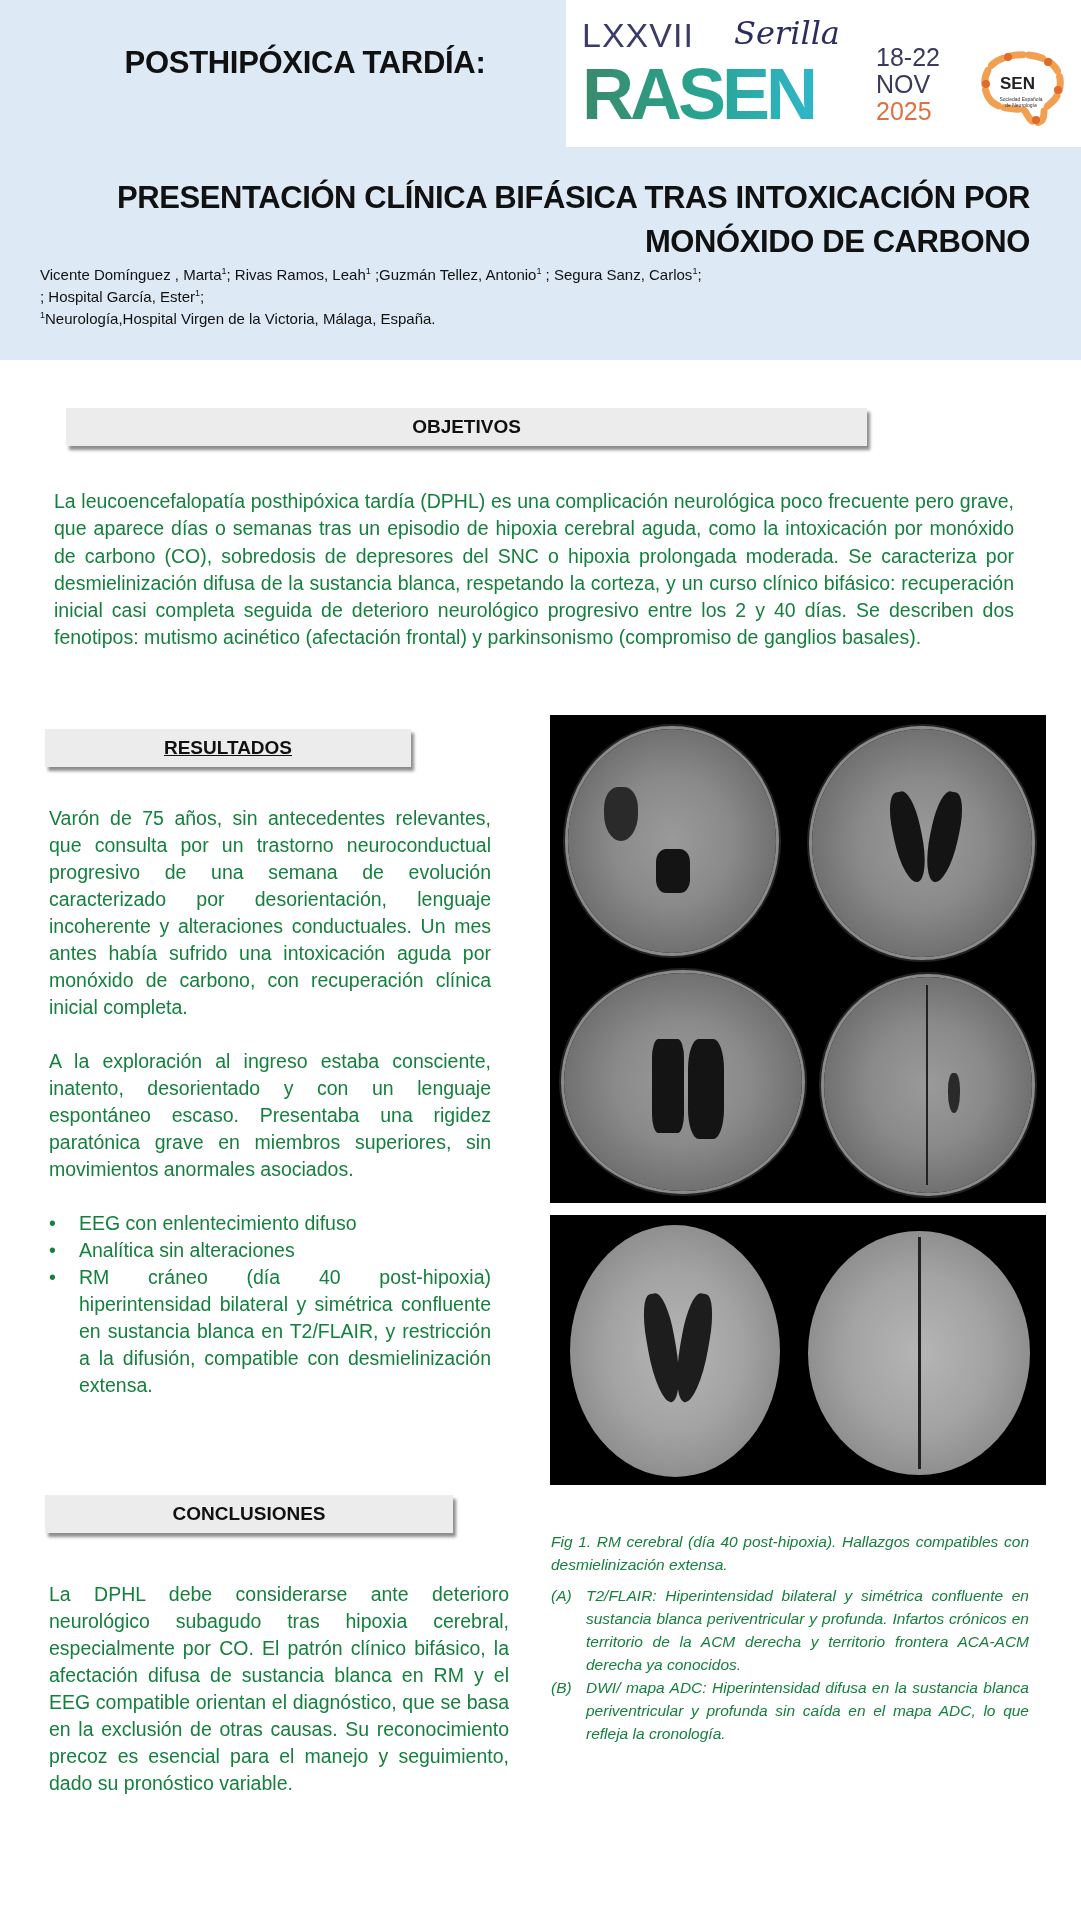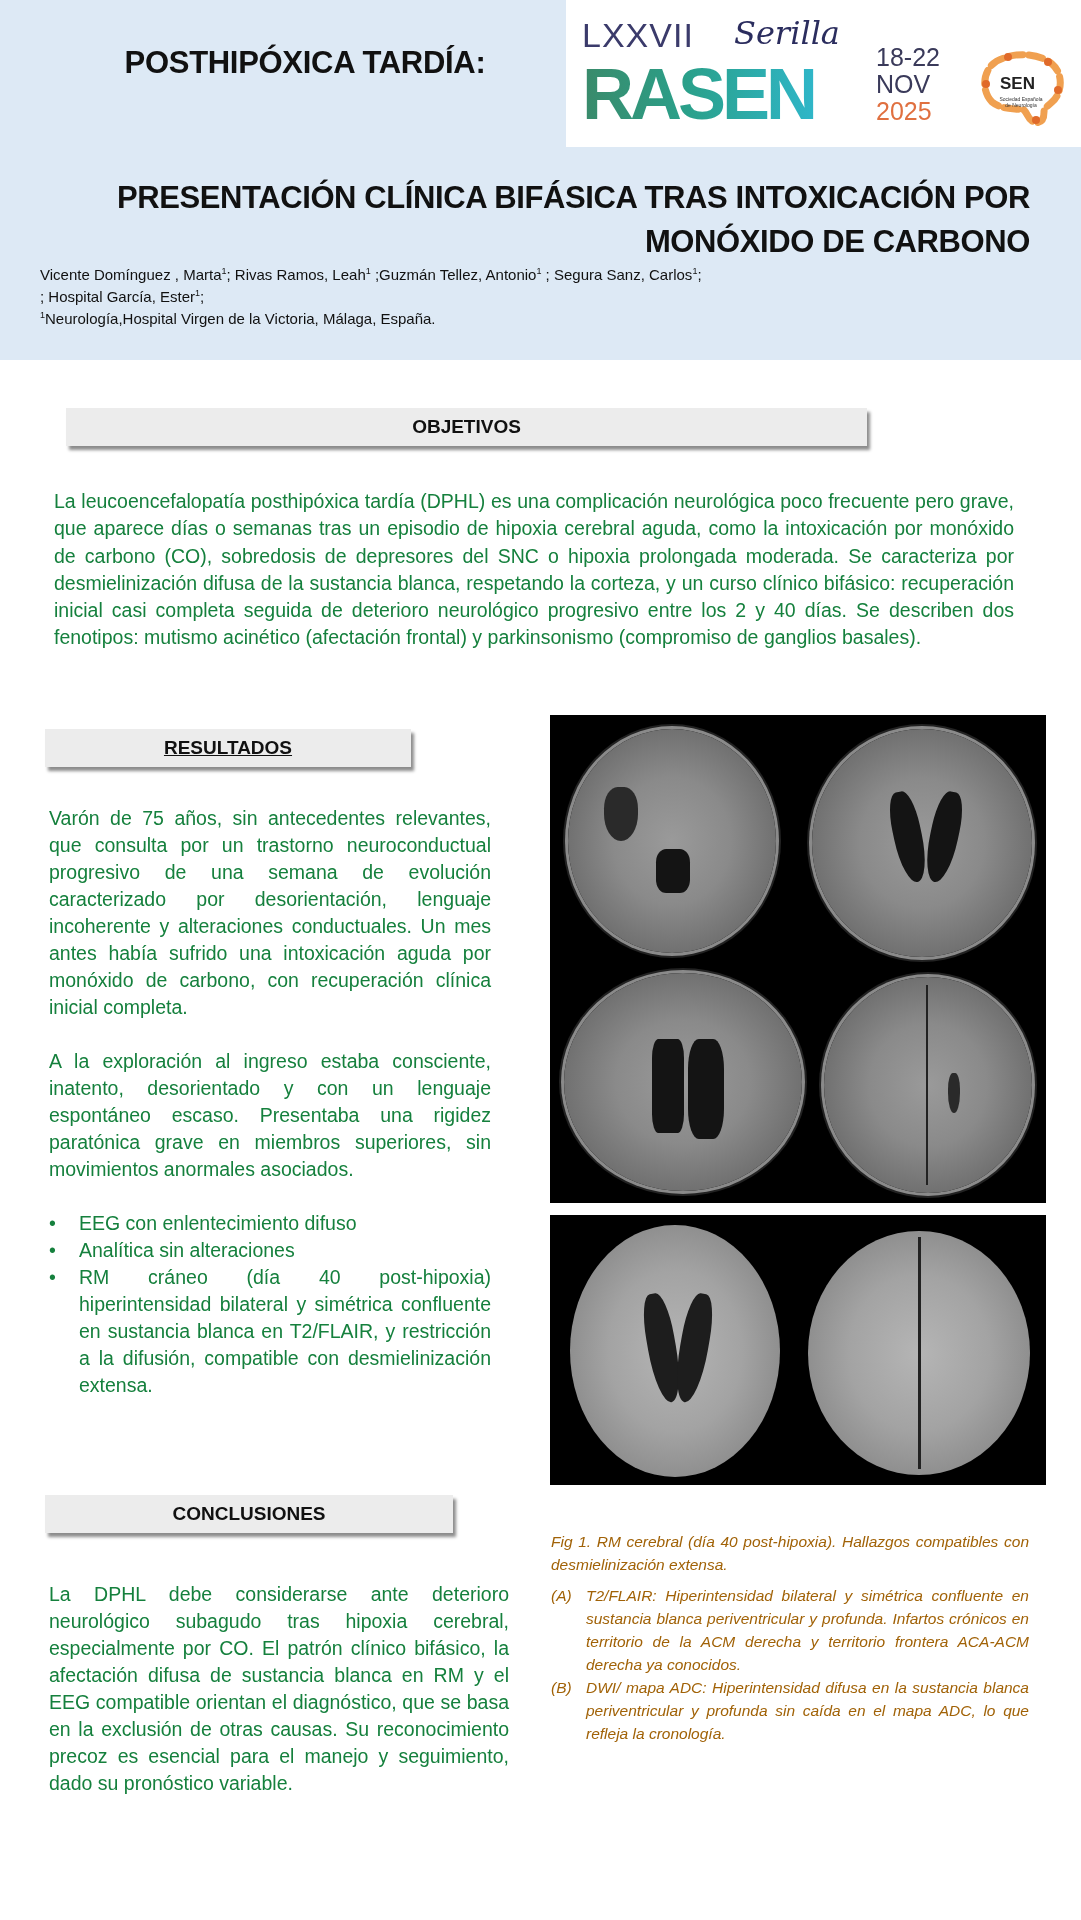--- a/index.html
+++ b/index.html
@@ -67,21 +67,21 @@
     background:radial-gradient(ellipse at 50% 50%, #9a9a9a 0%, #8a8a8a 40%, #6d6d6d 75%, #333 92%, #111 100%);
     box-shadow:0 0 0 3px #8a8a8a, 0 0 0 5px #222;
   }
   .ventricle { position:absolute; background:#141414; border-radius:40% 40% 50% 50%; }
   .dwi-brain {
     position:absolute; border-radius:50%;
     background:radial-gradient(ellipse at 50% 50%, #b5b5b5 0%, #a3a3a3 45%, #888 80%, #222 100%);
   }
   .caption {
     position:absolute; left:551px; top:1530px; width:478px; font-style:italic;
-    font-size:15.5px; line-height:23px; color:#a16207;
+    font-size:15.5px; line-height:23px; color:#15803d;
   }
   .caption p { margin:0 0 8px 0; text-align:justify; }
   .caption .item { position:relative; padding-left:35px; text-align:justify; margin:0; }
   .caption .item .lbl { position:absolute; left:0; top:0; }
 </style>
 </head>
 <body>
 
 <div class="header-band"></div>
 <div class="logo-panel"></div>

